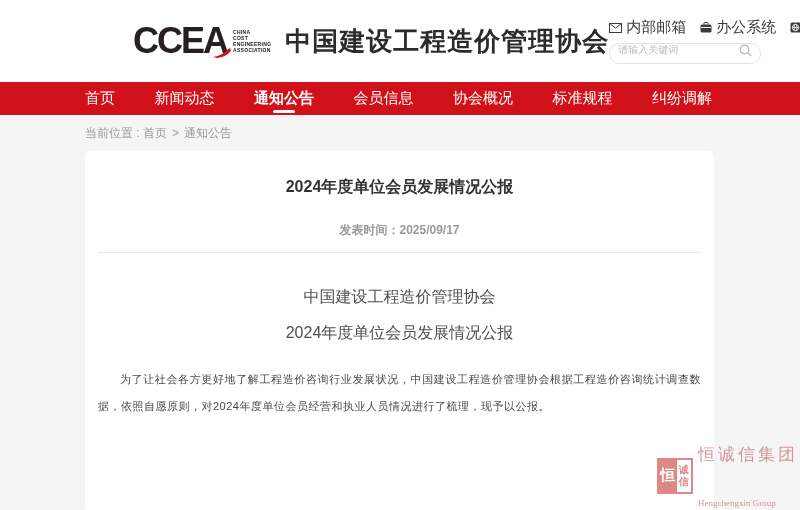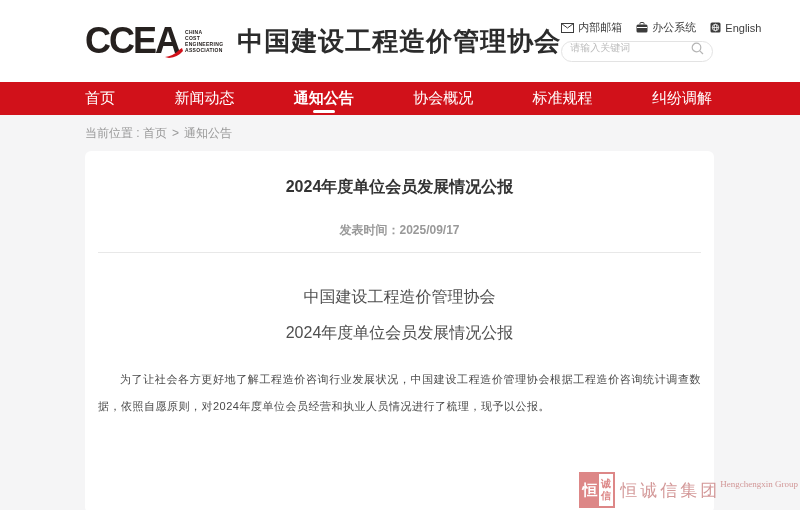--- a/index.html
+++ b/index.html
@@ -4,31 +4,31 @@
 <style>
   * { margin:0; padding:0; box-sizing:border-box; }
   html,body { width:800px; height:510px; overflow:hidden;
     font-family:"Liberation Sans","DejaVu Sans",sans-serif; background:#f5f5f6; }
 
   
   .header { height:82px; background:#ffffff; display:flex; align-items:center;
     padding:0 100px 0 85px; }
   .logo { display:flex; align-items:center; cursor:pointer; }
   .logo-acronym { font-size:36px; font-weight:800; color:#26211f; letter-spacing:-2px;
-    line-height:1; position:relative; }
+    line-height:1; position:relative;margin-left:48px; }
   .logo-swoosh { position:absolute; right:-4px; bottom:1px; width:18px; height:10px; }
   .logo-sub { margin-left:6px; display:flex; flex-direction:column; justify-content:center; }
   .logo-sub span { font-size:5px; line-height:6px; font-weight:700; color:#26211f;
     letter-spacing:.3px; }
   .site-title { margin-left:14px; font-size:26px; font-weight:700; color:#2b2b2b;
     letter-spacing:1px; white-space:nowrap; }
 
   .header-right { margin-left:auto; display:flex; flex-direction:column; gap:6px; }
   .quick-links { display:flex; align-items:center; gap:14px; justify-content:flex-start; }
-  .quick-link { display:flex; align-items:center; gap:4px; font-size:11px; color:#3c3c3c;
+  .quick-link { display:flex; align-items:center; gap:4px; font-size:15px; color:#3c3c3c;
     cursor:pointer; white-space:nowrap; }
   .quick-link svg { display:block; }
   .searchbox { width:152px; height:21px; border:1px solid #e3e3e3; border-radius:11px;
     display:flex; align-items:flex-start; padding:0 8px; background:#fff; }
   .searchbox input { border:none; outline:none; flex:1; min-width:0; font-size:10px;
     color:#666; background:transparent; font-family:inherit; }
   .searchbox input::placeholder { color:#bcbcbc; }
   .search-btn { width:13px; height:13px; cursor:pointer; flex:none; }
 
   
@@ -65,21 +65,21 @@
   .watermark { position:absolute; right:2px; bottom:2px; display:flex; align-items:center;
     gap:5px; opacity:.8; pointer-events:none; }
   .seal { width:36px; height:36px; border:2px solid #d56a6a; display:flex; background:#fff; }
   .seal-left { width:55%; background:#d56a6a; color:#fff; font-size:15px; font-weight:700;
     display:flex; align-items:center; justify-content:center;
     font-family:"Liberation Serif","DejaVu Serif",serif; }
   .seal-right { width:45%; display:flex; flex-direction:column; align-items:center;
     justify-content:center; }
   .seal-right span { font-size:10px; line-height:12px; color:#d56a6a; font-weight:700;
     font-family:"Liberation Serif","DejaVu Serif",serif; }
-  .wm-text { display:flex; flex-direction:row; }
+  .wm-text { display:flex; flex-direction:column;gap:32px; }
   .wm-name { font-size:17px; letter-spacing:3px; color:#c98080;
     font-family:"Liberation Serif","DejaVu Serif",serif; }
   .wm-name-en { font-size:9px; color:#c98080;
     font-family:"Liberation Serif","DejaVu Serif",serif; }
 </style>
 </head>
 <body>
 
 <div class="header">
   <div class="logo">
@@ -133,20 +133,21 @@
       </svg>
     </div>
   </div>
 </div>
 
 <div class="nav">
   <div class="nav-inner">
     <a class="nav-item">首页</a>
     <a class="nav-item">新闻动态</a>
     <a class="nav-item active">通知公告</a>
+    <a class="nav-item">会员信息</a>
     <a class="nav-item">协会概况</a>
     <a class="nav-item">标准规程</a>
     <a class="nav-item">纠纷调解</a>
   </div>
 </div>
 
 <div class="breadcrumb">
   <span>当前位置 : </span><a>首页</a><span class="crumb-sep">&gt;</span><a>通知公告</a>
 </div>
 

